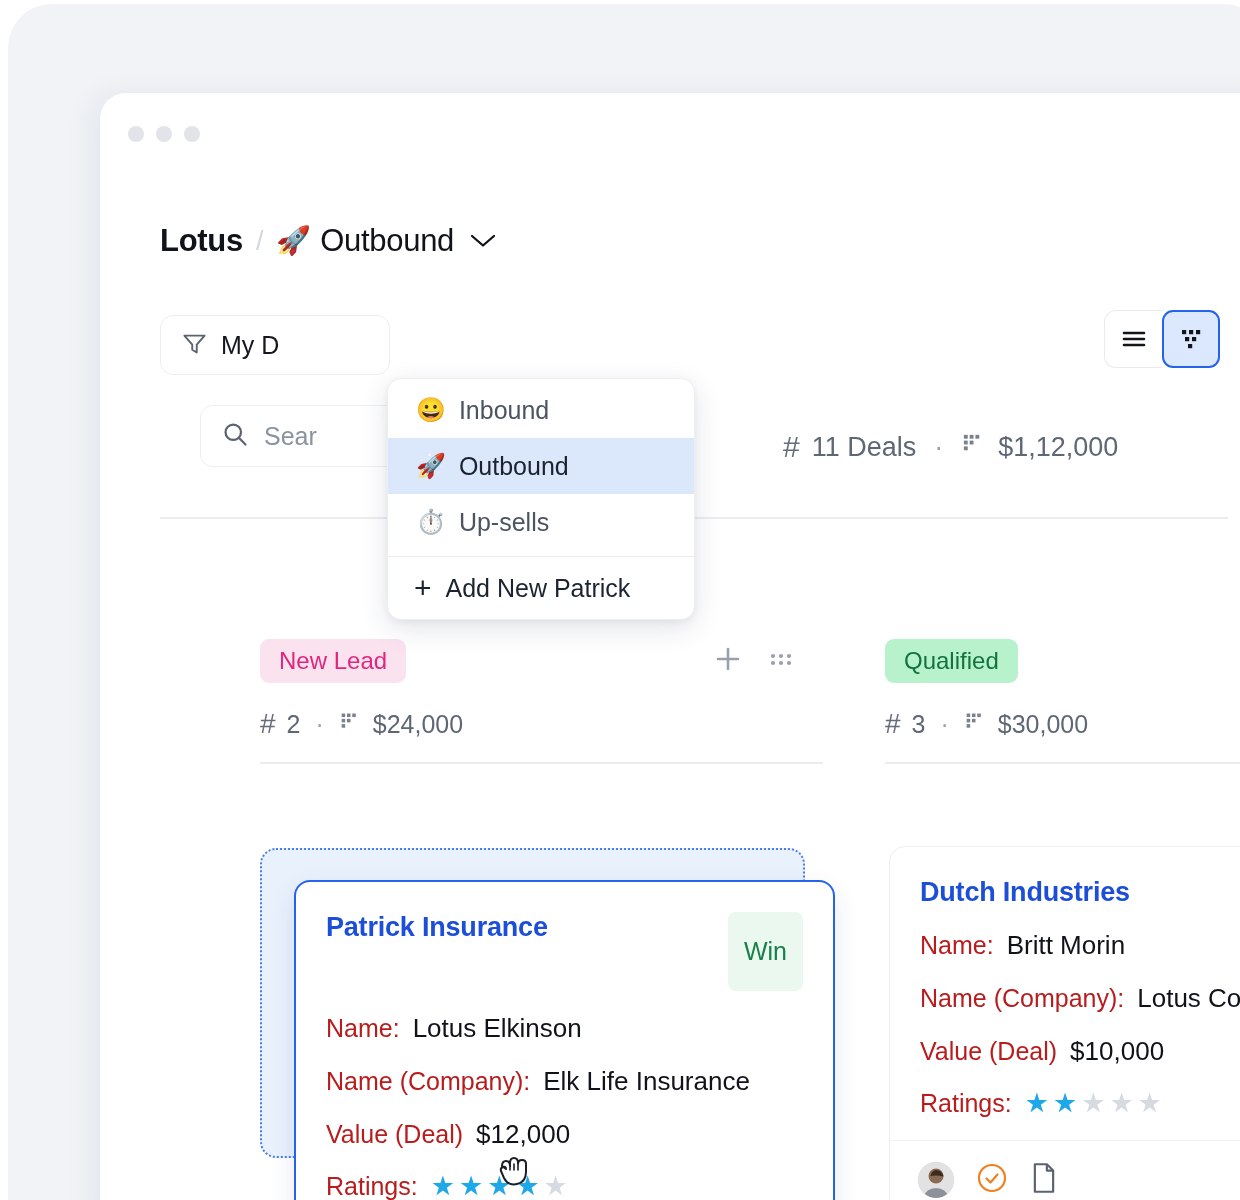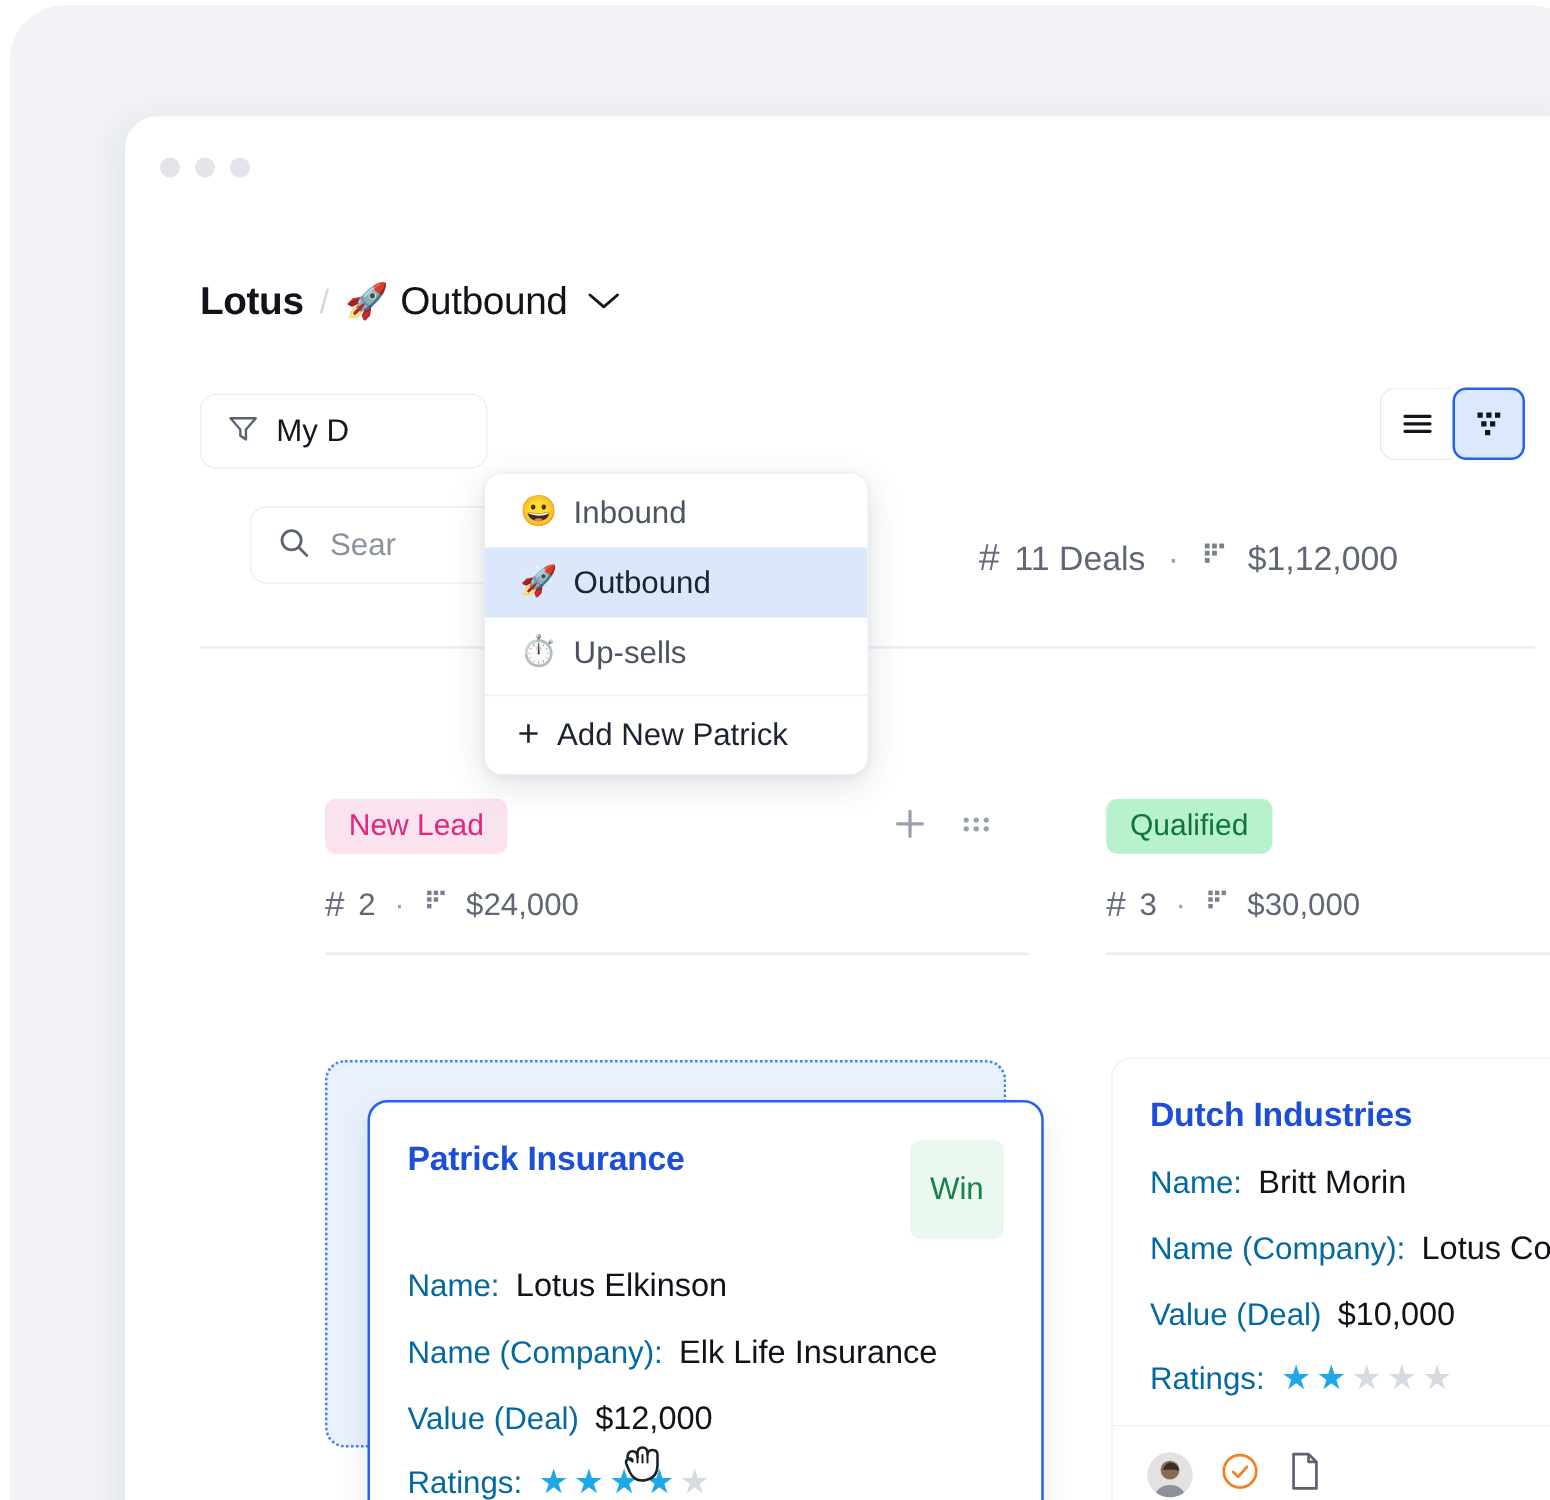--- a/index.html
+++ b/index.html
@@ -345,21 +345,21 @@
 
   .field-row {
     display: flex;
     align-items: baseline;
     gap: 13px;
     margin-top: 22px;
     white-space: nowrap;
   }
   .field-label {
     font-size: 25px;
-    color: #0369a1;
+    color: #b91c1c;
   }
   .field-value {
     font-size: 26px;
     color: #101319;
   }
   .stars { display: inline-flex; gap: 4px; align-items: center; }
   .star { font-size: 27px; line-height: 1; color: #d6dae1; }
   .star.on { color: #1ea8e8; }
 
   .card-footer {

